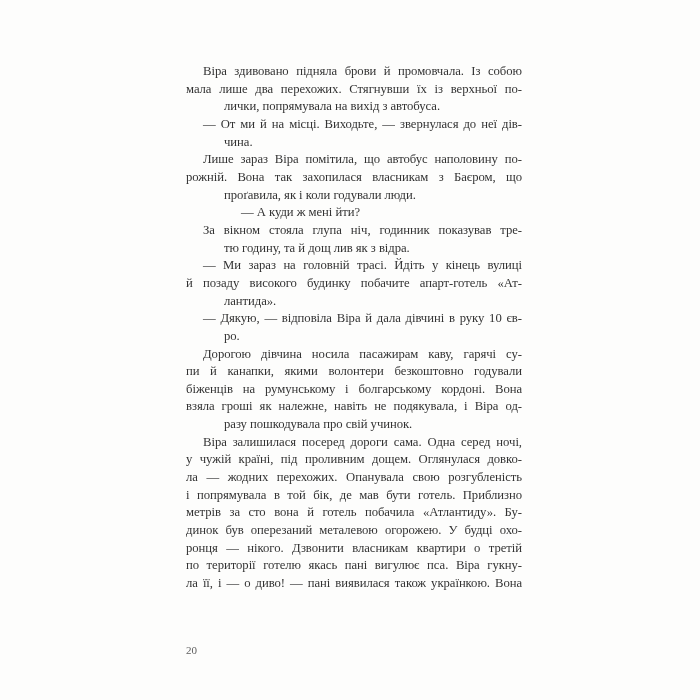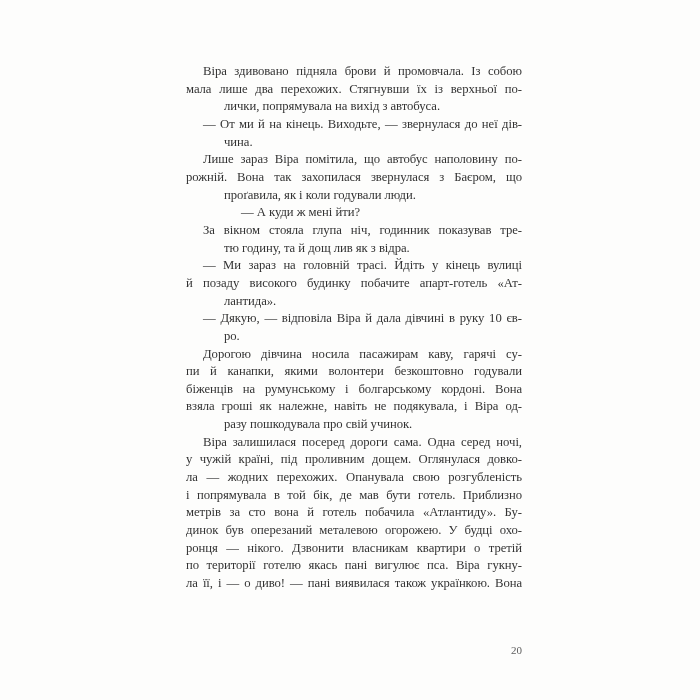--- a/index.html
+++ b/index.html
@@ -42,38 +42,38 @@
   }
   .line.end {
     text-align-last: left;
     margin-left: 38px;
   }
   .page-number {
     position: absolute;
     left: 186px;
     top: 643px;
     width: 336px;
-    text-align: right;
+    text-align: left;
     font-size: 11px;
     line-height: 14px;
     color: #606060;
   }
 </style>
 </head>
 <body>
 
 <div class="book-page">
   <div class="page-text">
       <div class="line first">Віра здивовано підняла брови й промовчала. Із собою</div>
       <div class="line">мала лише два перехожих. Стягнувши їх із верхньої по-</div>
       <div class="line end">лички, попрямувала на вихід з автобуса.</div>
-      <div class="line first">— От ми й на кінець. Виходьте, — звернулася до неї дів-</div>
+      <div class="line first">— От ми й на місці. Виходьте, — звернулася до неї дів-</div>
       <div class="line end">чина.</div>
       <div class="line first">Лише зараз Віра помітила, що автобус наполовину по-</div>
-      <div class="line">рожній. Вона так захопилася звернулася з Баєром, що</div>
+      <div class="line">рожній. Вона так захопилася власникам з Баєром, що</div>
       <div class="line end">проґавила, як і коли годували люди.</div>
       <div class="line first end">— А куди ж мені йти?</div>
       <div class="line first">За вікном стояла глупа ніч, годинник показував тре-</div>
       <div class="line end">тю годину, та й дощ лив як з відра.</div>
       <div class="line first">— Ми зараз на головній трасі. Йдіть у кінець вулиці</div>
       <div class="line">й позаду високого будинку побачите апарт-готель «Ат-</div>
       <div class="line end">лантида».</div>
       <div class="line first">— Дякую, — відповіла Віра й дала дівчині в руку 10 єв-</div>
       <div class="line end">ро.</div>
       <div class="line first">Дорогою дівчина носила пасажирам каву, гарячі су-</div>

